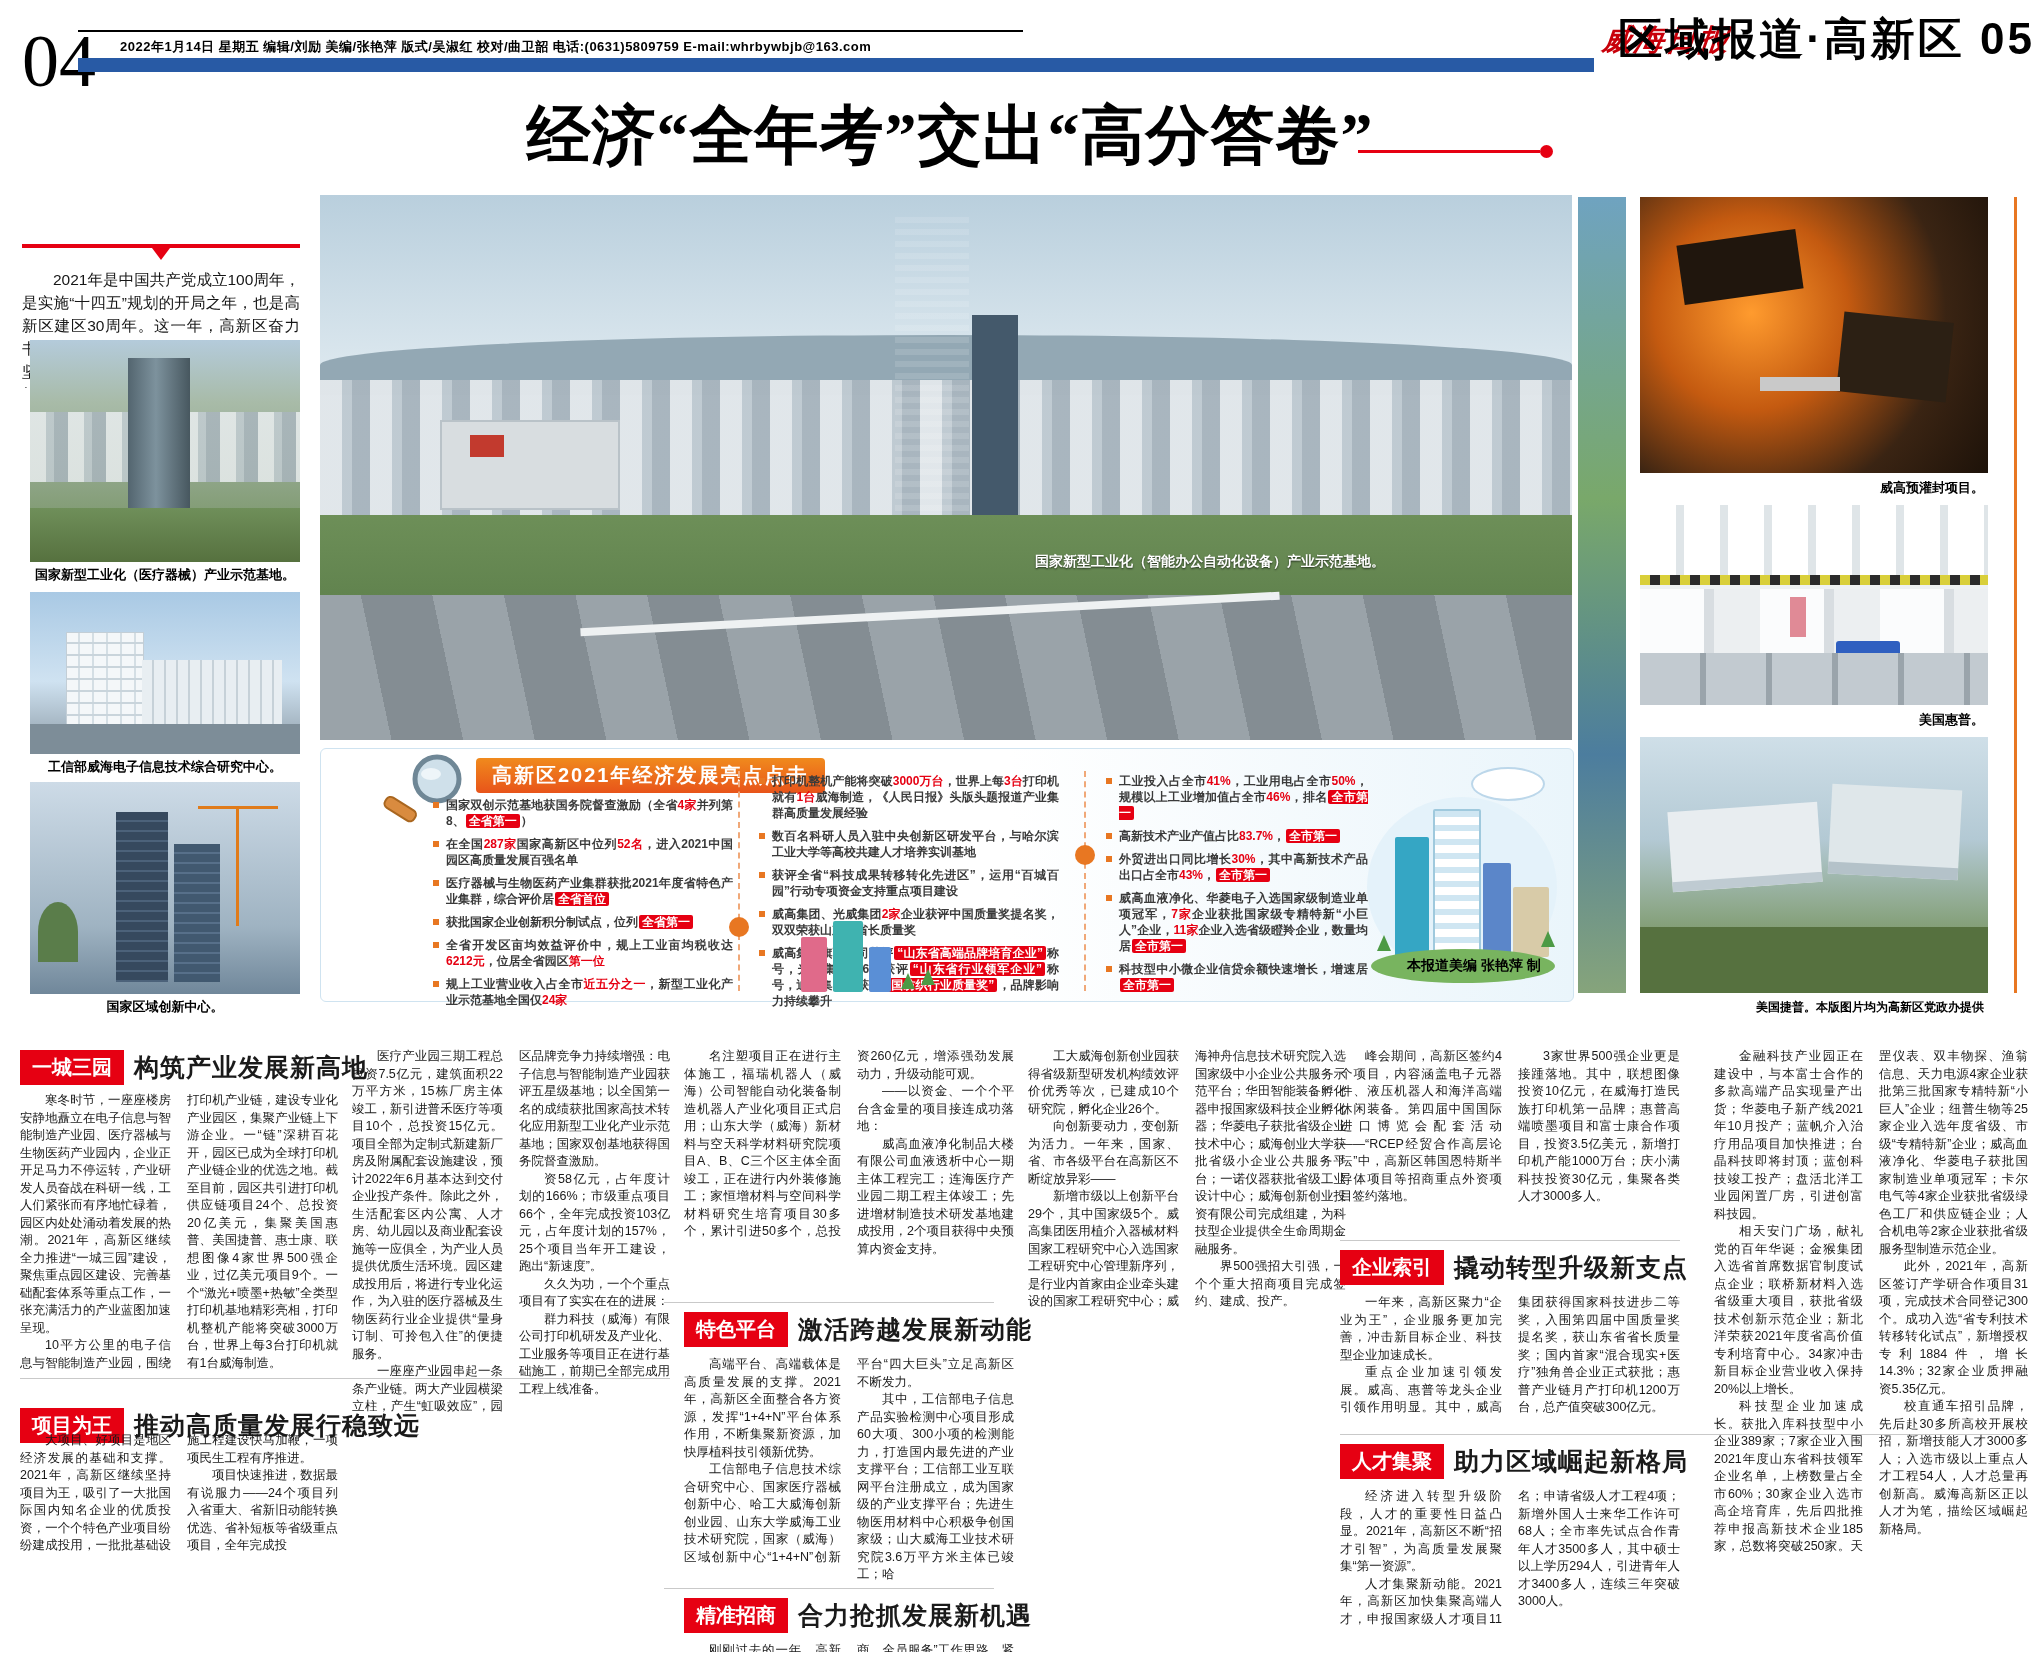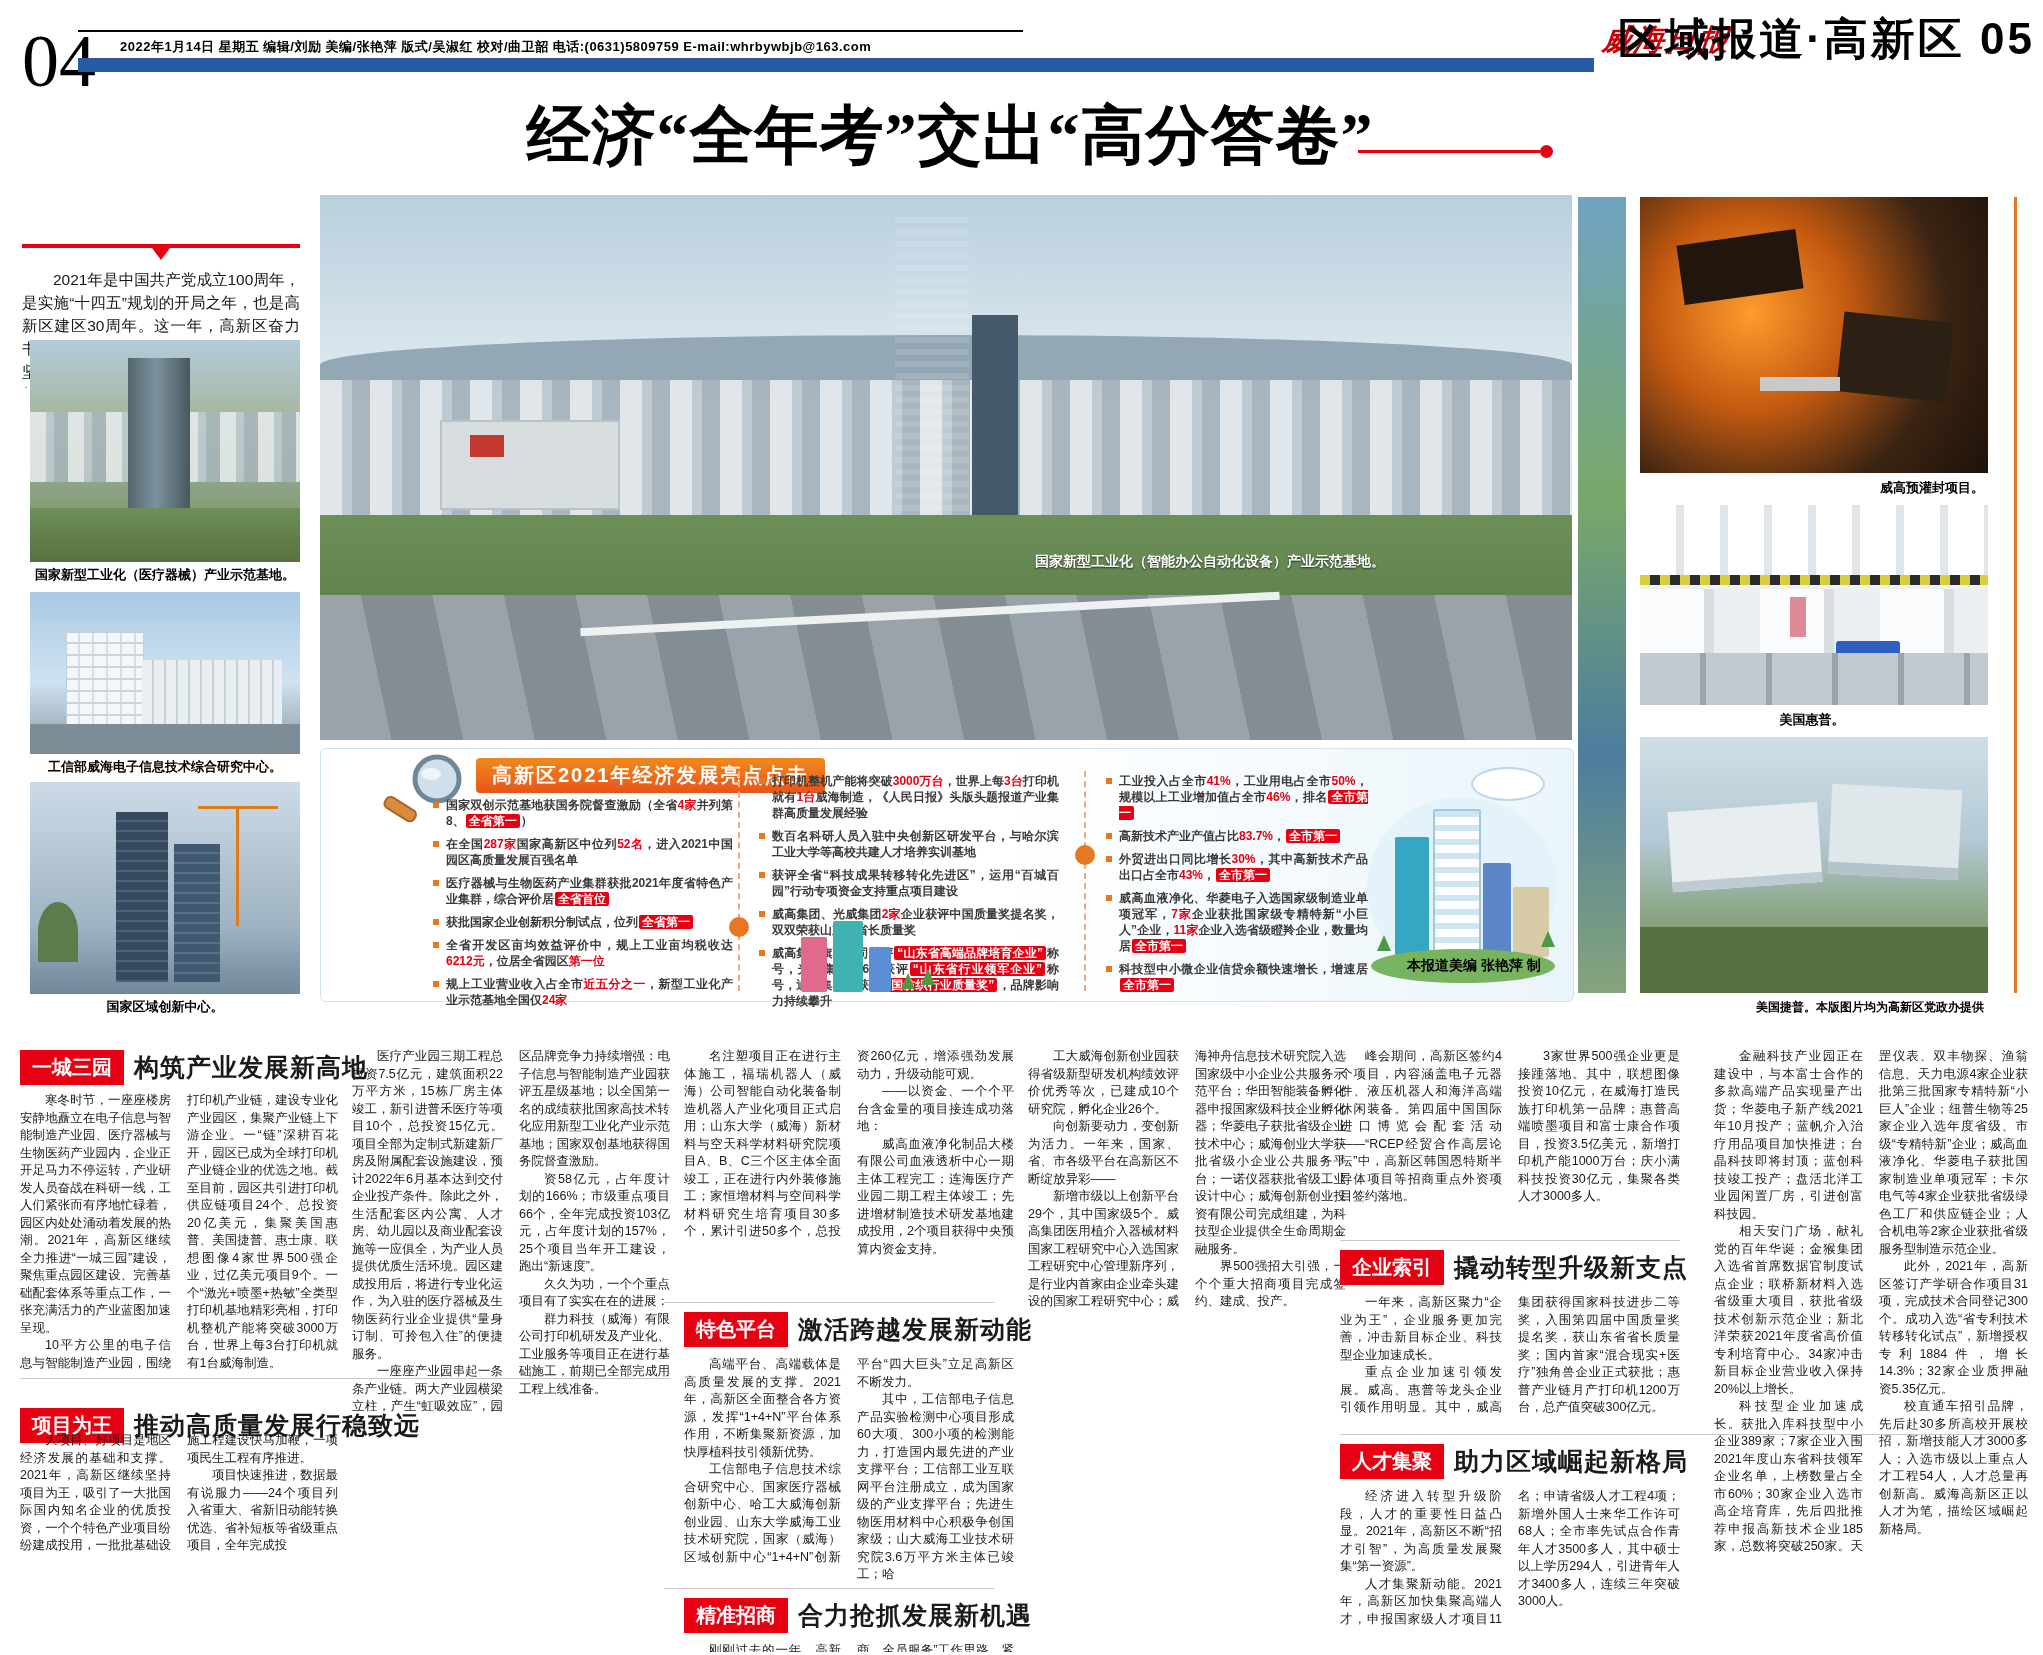--- a/index.html
+++ b/index.html
@@ -130,21 +130,21 @@
 <div class="cap" style="left:1640px;top:479px;width:344px;text-align:right;">威高预灌封项目。</div>
 
 <div class="ph" style="left:1640px;top:505px;width:348px;height:200px;background:#eef1f2;">
   <div class="bld" style="left:0;top:0;width:348px;height:70px;background:#f7f9fa;background-image:repeating-linear-gradient(90deg,#ffffff 0 36px,#dfe5e8 36px 44px);"></div>
   <div class="bld" style="left:0;top:70px;width:348px;height:10px;background:repeating-linear-gradient(90deg,#d8c californium 0,#caa 0);background:repeating-linear-gradient(90deg,#d9cf3a 0 10px,#2b2b2b 10px 20px);"></div>
   <div class="bld" style="left:0;top:84px;width:348px;height:64px;background:repeating-linear-gradient(90deg,#fbfcfd 0 64px,#d8dde1 64px 74px,#eceff1 74px 120px);"></div>
   <div class="bld" style="left:150px;top:92px;width:16px;height:40px;background:#e08a96;"></div>
   <div class="bld" style="left:196px;top:136px;width:64px;height:40px;background:#2f5fc0;border-radius:3px;"></div>
   <div class="bld" style="left:0;top:148px;width:348px;height:52px;background:#c2cad0;background-image:repeating-linear-gradient(90deg,transparent 0 60px,#9aa4ab 60px 66px);"></div>
 </div>
-<div class="cap" style="left:1640px;top:711px;width:344px;text-align:center;">美国惠普。</div>
+<div class="cap" style="left:1640px;top:711px;width:344px;text-align:right;">美国惠普。</div>
 
 <div class="ph" style="left:1640px;top:737px;width:348px;height:256px;background:linear-gradient(180deg,#cfdfe8 0%,#b3c9d4 40%,#7f9b6e 78%,#5d7f4b 100%);">
   <div class="bld" style="left:30px;top:70px;width:150px;height:80px;background:#e8edf0;box-shadow:inset 0 -10px 0 #bfcbd2;transform:rotate(-4deg);"></div>
   <div class="bld" style="left:190px;top:50px;width:130px;height:90px;background:#dfe7ea;box-shadow:inset 0 -12px 0 #b4c2c9;transform:rotate(3deg);"></div>
   <div class="bld" style="left:0;top:190px;width:348px;height:66px;background:#56713f;"></div>
 </div>
 <div class="cap" style="left:1640px;top:999px;width:344px;text-align:right;font-size:12px;">美国捷普。本版图片均为高新区党政办提供</div>
 
 <div class="band" style="left:320px;top:748px;width:1252px;height:252px;">
   <svg class="abs" style="left:60px;top:2px;" width="90" height="78" viewBox="0 0 90 78">

